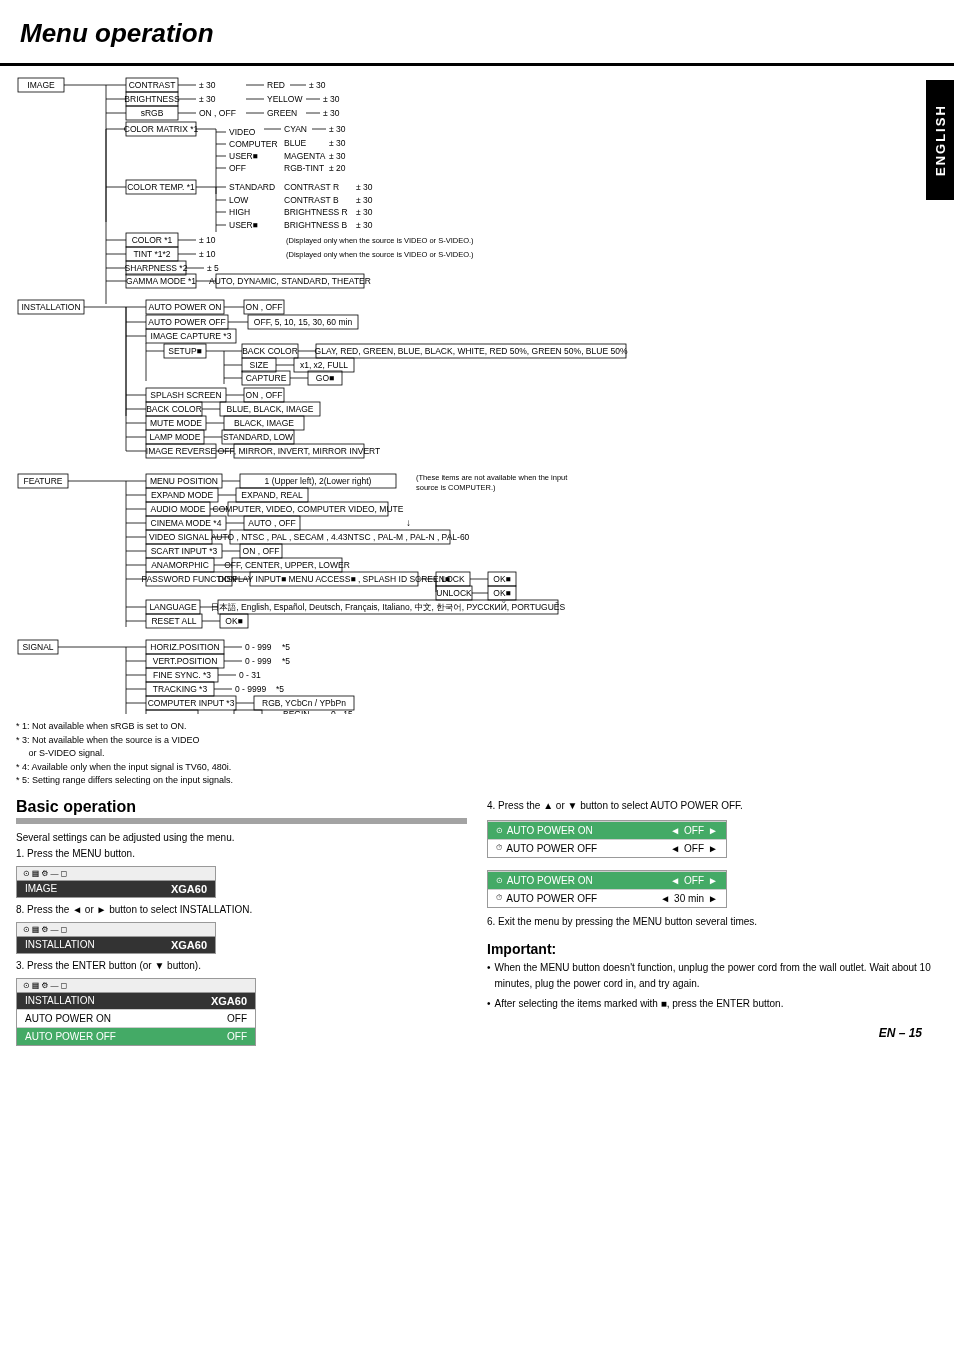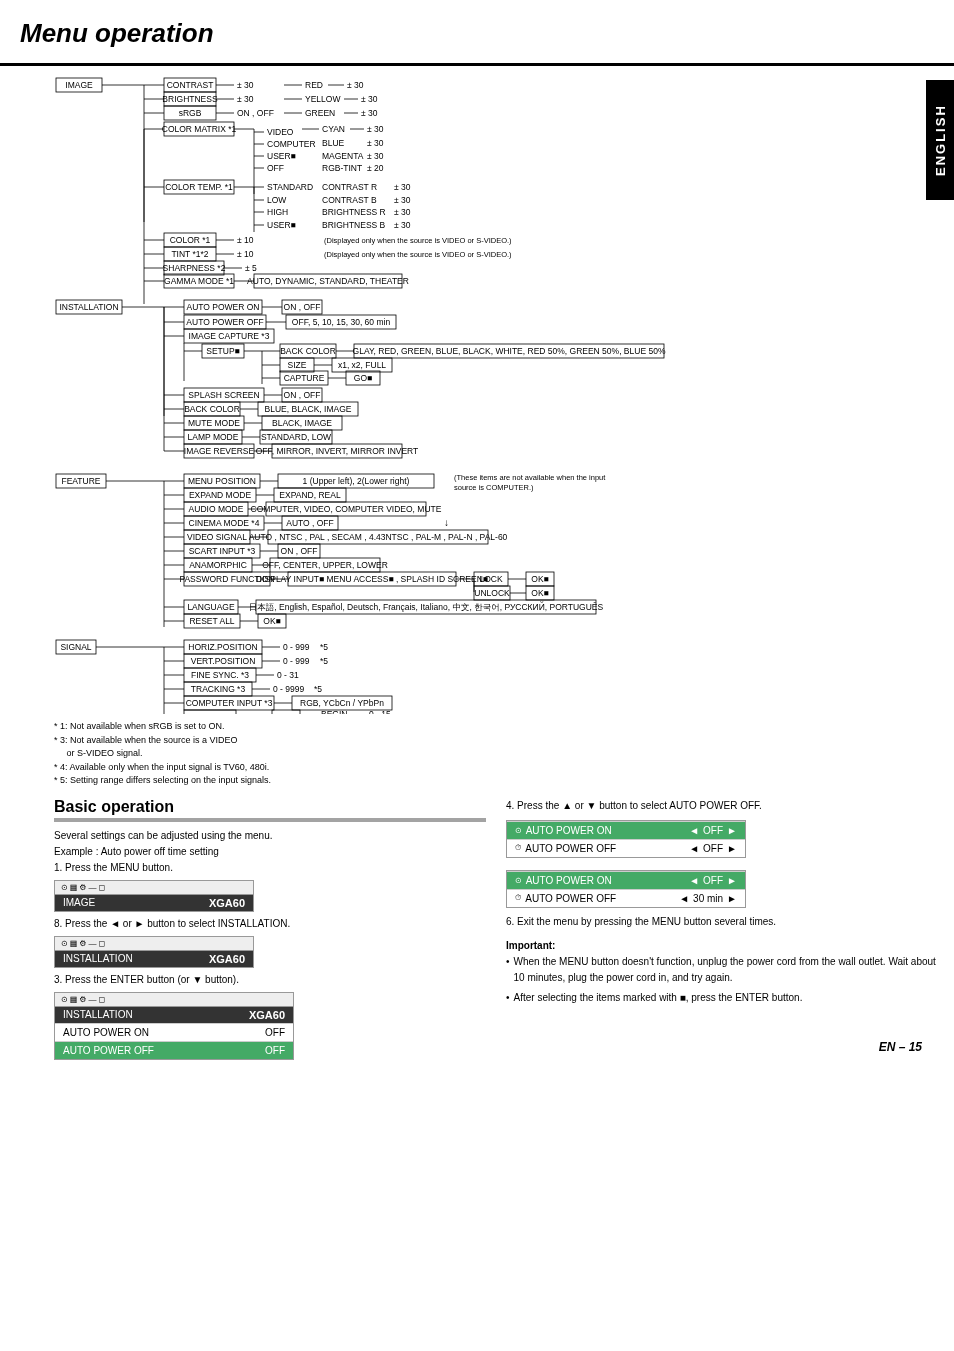--- a/index.html
+++ b/index.html
@@ -37,21 +37,20 @@
       font-size: 26px;
       font-weight: bold;
       padding: 18px 20px 14px 20px;
       border-bottom: 3px solid #000;
       margin-bottom: 8px;
     }
 
     .main-content {
       padding: 0 16px;
       position: relative;
-      margin-left: 38px;
     }
 
     
     .notes-section {
       font-size: 9px;
       margin-top: 6px;
       line-height: 1.5;
     }
 
     
@@ -63,21 +62,21 @@
     .basic-left {
       flex: 1;
       min-width: 420px;
     }
     .basic-right {
       flex: 1;
     }
     .section-title {
       font-size: 16px;
       font-weight: bold;
-      border-bottom: 4px solid #a3a3a3;
+      border-bottom: 6px solid #a3a3a3;
       margin-bottom: 6px;
       padding-bottom: 2px;
     }
     .basic-text {
       font-size: 10px;
       line-height: 1.6;
     }
 
     
     .menu-mockup {
@@ -131,21 +130,21 @@
     }
 
     
     .important-section {
       margin-top: 8px;
       font-size: 10px;
       line-height: 1.6;
     }
     .important-title {
       font-weight: bold;
-      font-size: 10px;
+      font-size: 14px;
     }
     .bullet-item {
       display: flex;
       gap: 4px;
       margin-bottom: 4px;
     }
     .bullet-dot {
       flex-shrink: 0;
     }
 
@@ -597,21 +596,20 @@
     <div>* 3: Not available when the source is a VIDEO<br>&nbsp;&nbsp;&nbsp;&nbsp;&nbsp;or S-VIDEO signal.</div>
     <div>* 4: Available only when the input signal is TV60, 480i.</div>
     <div>* 5: Setting range differs selecting on the input signals.</div>
   </div>
 
   <div class="basic-operation">
 
     <div class="basic-left">
       <div class="section-title">Basic operation</div>
       <div class="basic-text">Several settings can be adjusted using the menu.</div>
-      <div class="basic-text">Example : Auto power off time setting</div>
       <div class="basic-text">1.  Press the MENU button.</div>
 
       
       <div class="menu-mockup" style="margin:4px 0;">
         <div class="menu-mockup-icons">
           <span>⊙</span>
             <span>▦</span>
             <span>⚙</span>
             <span>—</span>
             <span>◻</span>

